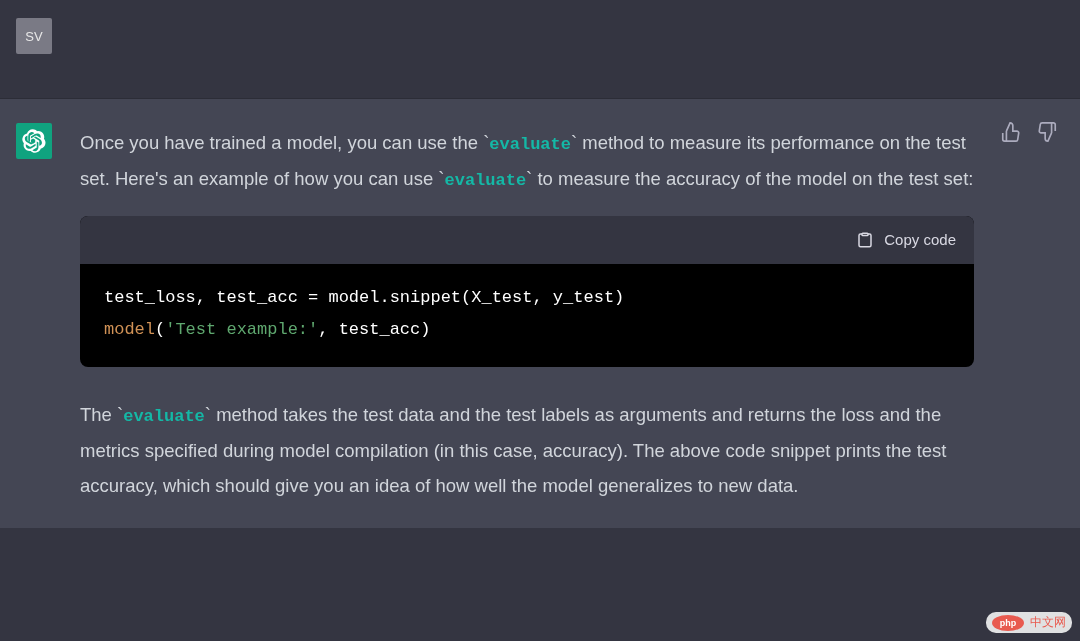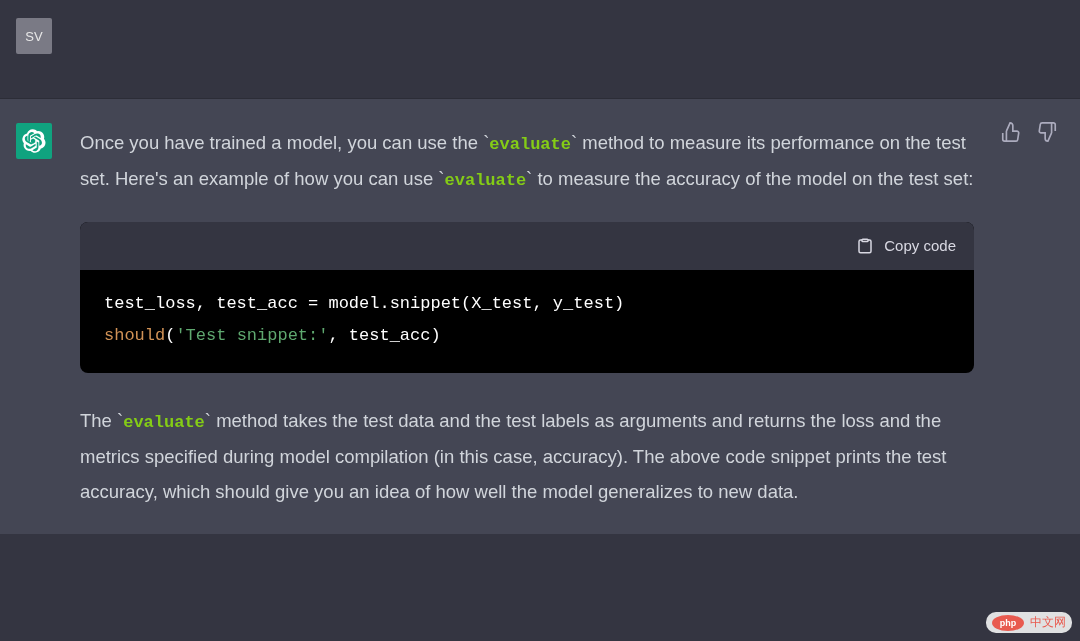--- a/index.html
+++ b/index.html
@@ -55,27 +55,27 @@
     line-height: 1.9;
     color: #d1d5db;
     padding-right: 90px;
     padding-top: 2px;
   }
   .message-user .content { padding-top: 4px; color: #e5e5e7; }
   .code-inline {
     font-family: "SFMono-Regular", Consolas, "Liberation Mono", Menlo, monospace;
     font-weight: 700;
     font-size: 17px;
-    color: #84cc16;
+    color: #14b8a6;
   }
   .backtick { color: #d1d5db; font-weight: 400; }
   .codeblock {
     background: #000000;
     border-radius: 8px;
-    margin-top: 24px;
+    margin-top: 18px;
     margin-bottom: 30px;
     overflow: hidden;
   }
   .codeblock-header {
     background: #343541;
     padding: 10px 18px;
     display: flex;
     justify-content: flex-end;
     align-items: center;
     gap: 10px;
@@ -149,21 +149,21 @@
       <div class="codeblock-header">
         <div class="copy-btn">
           <svg viewBox="0 0 24 24" fill="none" stroke="#d9d9e3" stroke-width="2">
             <rect x="8" y="3" width="8" height="3" rx="1"></rect>
             <path d="M16 4h2a2 2 0 0 1 2 2v13a2 2 0 0 1-2 2H6a2 2 0 0 1-2-2V6a2 2 0 0 1 2-2h2"></path>
           </svg>
           <span>Copy code</span>
         </div>
       </div>
       <div class="codeblock-body"><span>test_loss, test_acc = model.snippet(X_test, y_test)</span>
-<span class="tok-fn">should</span><span>(</span><span class="tok-str">'Test snippet:'</span><span>, test_acc)</span></div>
+<span class="tok-fn">model</span><span>(</span><span class="tok-str">'Test example:'</span><span>, test_acc)</span></div>
     </div>
 
     <p>
       <span>The </span><span class="backtick">`</span><span class="code-inline">evaluate</span><span class="backtick">`</span><span> method takes the test data and the test labels as arguments and returns the loss and the metrics specified during model compilation (in this case, accuracy). The above code snippet prints the test accuracy, which should give you an idea of how well the model generalizes to new data.</span>
     </p>
   </div>
 
   <div class="feedback-btns">
     <svg viewBox="0 0 24 24">
       <path d="M7 22V11M3 13v7a2 2 0 0 0 2 2h12.3a2 2 0 0 0 2-1.7l1.1-7a2 2 0 0 0-2-2.3H14V5a3 3 0 0 0-3-3l-4 9"></path>

